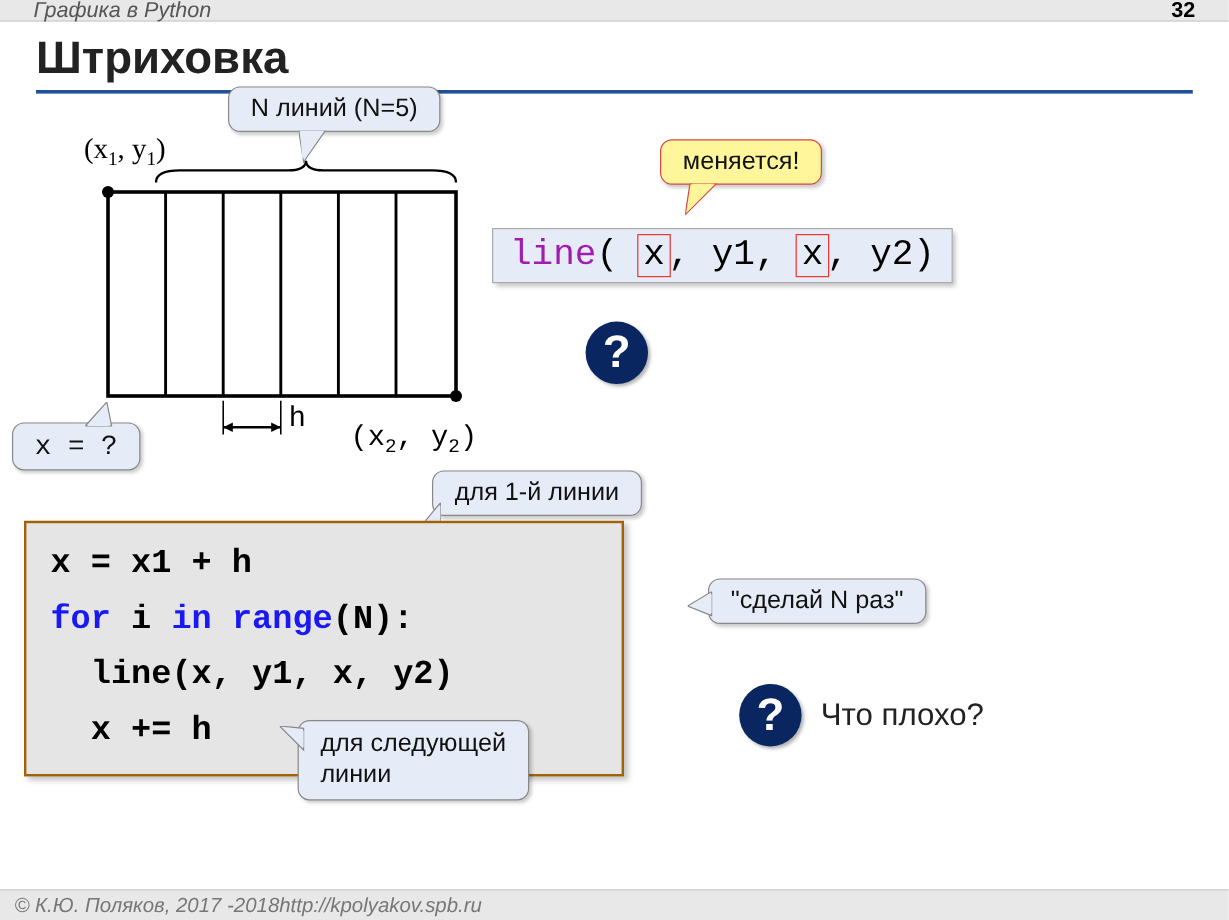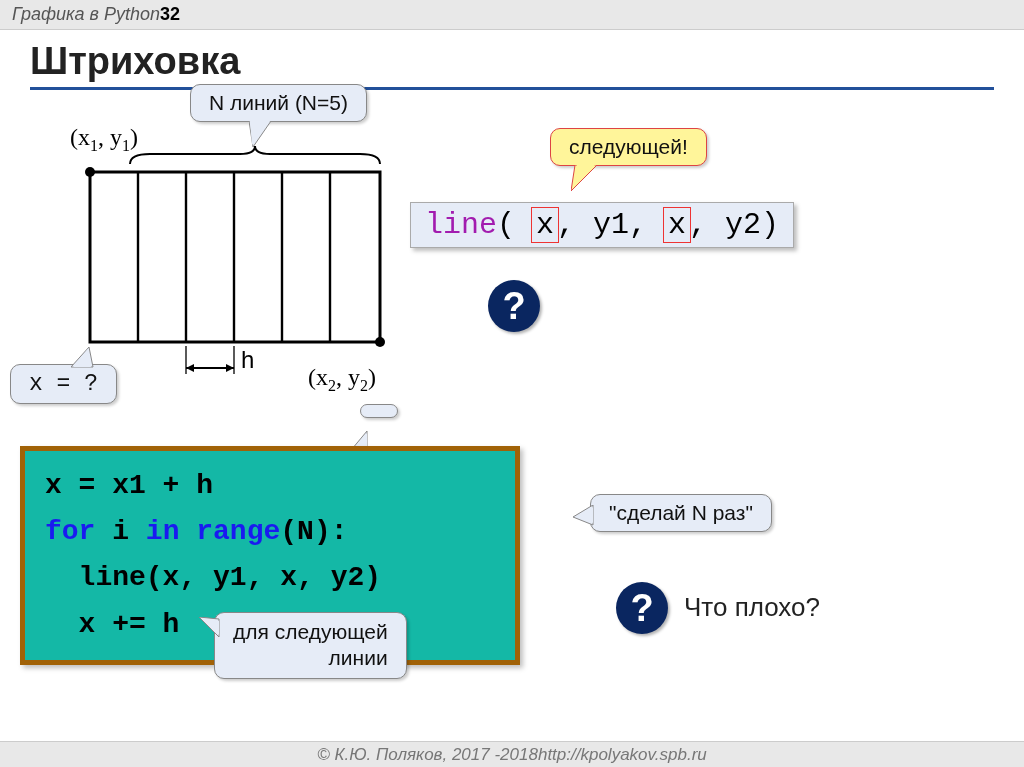--- a/index.html
+++ b/index.html
@@ -7,38 +7,38 @@
     margin: 0;
     font-family: Arial, Helvetica, sans-serif;
     background: #fff;
     width: 1024px;
     height: 767px;
     position: relative;
     overflow: hidden;
   }
   .header {
     background: #e8e8e8;
-    height: 30px;
+    height: 18px;
     display: flex;
-    justify-content: flex-start;
+    justify-content: space-between;
     align-items: center;
-    padding: 0 12px;
+    padding: 0 28px;
     font-style: italic;
     color: #555;
     font-size: 18px;
     border-bottom: 1px solid #ccc;
   }
   .page-num { font-weight: bold; font-style: normal; color: #000000; }
   .footer {
     position: absolute;
     bottom: 0; left: 0; right: 0;
     height: 26px;
     background: #e8e8e8;
     display: flex;
-    justify-content: center;
+    justify-content: flex-start;
     align-items: center;
     padding: 0 12px;
     font-style: italic;
     color: #777;
     font-size: 17px;
     border-top: 1px solid #ccc;
   }
   .title {
     font-size: 38px;
     font-weight: bold;
@@ -103,22 +103,22 @@
     box-shadow: 2px 2px 3px rgba(0,0,0,.3);
   }
   .qtext {
     position: absolute;
     font-size: 26px;
     color: #222;
   }
 
   .codeblock {
     position: absolute;
-    background: #14b8a6;
-    border: 5px solid #a16207;
+    background: #e5e5e5;
+    border: 2px solid #a16207;
     box-shadow: 3px 3px 5px rgba(0,0,0,.25);
     font-family: "Courier New", monospace;
     font-size: 28px;
     font-weight: bold;
     line-height: 1.65;
     padding: 12px 20px;
     white-space: pre;
   }
 
   svg { position: absolute; }
@@ -167,48 +167,49 @@
     <polygon points="136,228 144,224 144,232" fill="#000"></polygon>
     <polygon points="184,228 176,224 176,232" fill="#000"></polygon>
     <line x1="136" y1="206" x2="136" y2="234" stroke="#000" stroke-width="1.3"></line>
     <line x1="184" y1="206" x2="184" y2="234" stroke="#000" stroke-width="1.3"></line>
   </svg>
 
   <div class="coord" style="left:193px; top:256px; font-family:Arial;">
     <span>h</span>
   </div>
 
-  <div class="coord" style="left:260px; top:274px;">
+  <div class="coord" style="left:244px; top:274px;font-family:Liberation Mono, monospace;">
     <span>(x</span><sub>2</sub><span>, y</span><sub>2</sub><span>)</span>
   </div>
 
   <div class="callout" style="left:10px; top:274px; font-family:'Courier New',monospace; font-size:23px;">
     <span>x = ?</span>
     <svg style="left:60px; top:-18px;" width="28" height="22">
       <polygon points="0,20 22,20 18,0" fill="#e6ecf7" stroke="#888"></polygon>
       <polygon points="2,20 20,20 17,2" fill="#e6ecf7"></polygon>
     </svg>
   </div>
 
   <div class="callout yellow" style="left:550px; top:38px;">
-    <span>следующей!</span>
+    <span>меняется!</span>
     <svg style="left:20px; top:36px;" width="30" height="30">
       <polygon points="4,0 26,0 0,26" fill="#fff59a" stroke="#d44"></polygon>
       <polygon points="6,0 24,0 2,23" fill="#fff59a"></polygon>
     </svg>
   </div>
 
   <div class="codebar" style="left:410px; top:112px;">
     <span class="code-fn">line</span><span>(</span>
     <span class="redbox"><span>x</span></span><span>, y1, </span><span class="redbox"><span>x</span></span><span>, y2)</span>
   </div>
 
   <div class="qcircle" style="left:488px; top:190px;">?</div>
 
   <div class="callout" style="left:360px; top:314px;">
+    <span>для 1-й линии</span>
     <svg style="left:-14px; top:26px;" width="22" height="28">
       <polygon points="20,0 20,22 0,24" fill="#e6ecf7" stroke="#888"></polygon>
       <polygon points="20,2 20,20 3,22" fill="#e6ecf7"></polygon>
     </svg>
   </div>
 
   <div class="codeblock" style="left:20px; top:356px; width:500px;"><span>x = x1 + h</span>
 <span class="code-kw">for</span><span> i </span><span class="code-kw">in</span><span> </span><span class="code-kw">range</span><span>(N):</span>
 <span>  line(x, y1, x, y2)</span>
 <span>  x += h</span></div>
@@ -217,21 +218,21 @@
     <span>"сделай N раз"</span>
     <svg style="left:-18px; top:10px;" width="22" height="22">
       <polygon points="20,0 20,20 0,12" fill="#e6ecf7" stroke="#888"></polygon>
       <polygon points="20,2 20,18 3,12" fill="#e6ecf7"></polygon>
     </svg>
   </div>
 
   <div class="qcircle" style="left:616px; top:492px;">?</div>
   <div class="qtext" style="left:684px; top:502px;">Что плохо?</div>
 
-  <div class="callout" style="left:214px; top:522px; text-align:right; line-height:1.25;">
+  <div class="callout" style="left:248px; top:522px; text-align:left; line-height:1.25;">
     <span style="white-space:pre;">для следующей
 линии</span>
     <svg style="left:-16px; top:4px;" width="22" height="22">
       <polygon points="20,2 20,20 0,0" fill="#e6ecf7" stroke="#888"></polygon>
       <polygon points="20,4 20,18 3,2" fill="#e6ecf7"></polygon>
     </svg>
   </div>
 
 </div>
 

